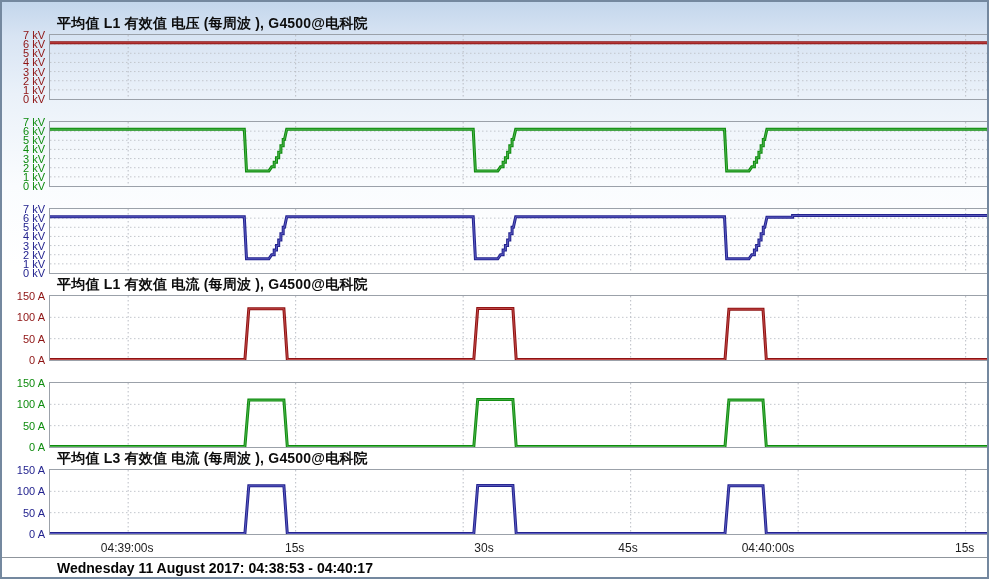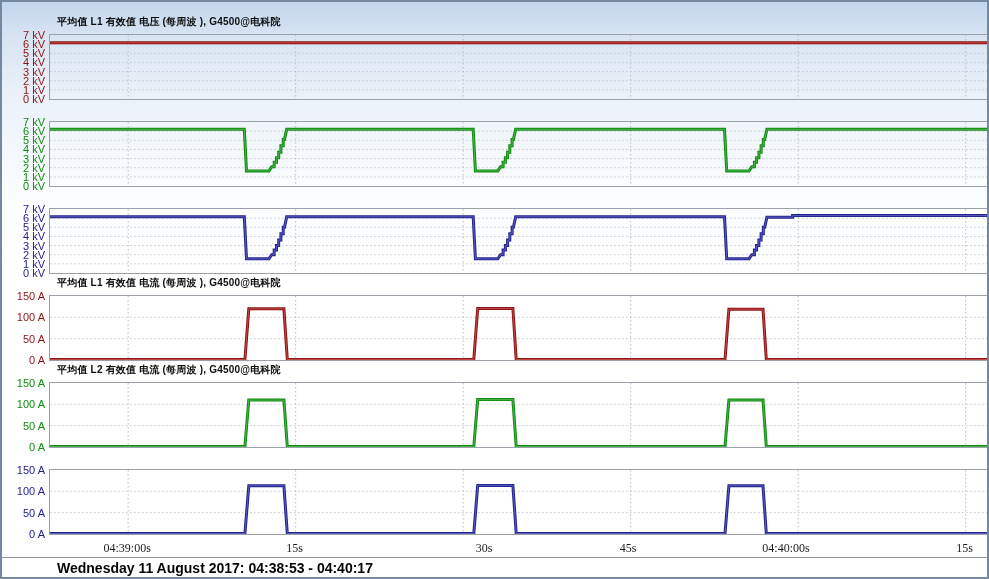--- a/index.html
+++ b/index.html
@@ -4,36 +4,36 @@
 <style>
   html,body{margin:0;padding:0;background:#eef2f7;}
   .window{
     position:relative;width:989px;height:579px;box-sizing:border-box;
     border:2px solid #74889f;overflow:hidden;
     background:linear-gradient(180deg,#c3d6ec 0%,#d8e4f3 6%,#eaf1f9 16%,#fafcfe 32%,#ffffff 46%);
     font-family:"Liberation Sans",sans-serif;
   }
   .chart-row{position:absolute;left:0;width:989px;height:87px;}
   .chart-title{
-    position:absolute;left:55px;top:1px;font-size:10px;font-weight:bold;
+    position:absolute;left:55px;top:1px;font-size:14px;font-weight:bold;
     color:#0d0d0d;white-space:nowrap;letter-spacing:.2px;
   }
   .plot{
     position:absolute;left:47px;top:20px;width:938px;height:64px;
     border:1px solid #9ba1a9;background:transparent;
   }
   .plot svg{display:block;width:938px;height:64px;}
   .ylabel{
     position:absolute;left:0;width:43px;text-align:right;
     font-size:11px;line-height:10px;white-space:nowrap;
   }
   .xaxis{position:absolute;left:0;top:539px;width:989px;height:16px;}
   .xtick-label{
     position:absolute;top:0;width:120px;text-align:center;
-    font-size:12px;color:#1c1c1c;font-family:Liberation Serif, serif;
+    font-size:12px;color:#1c1c1c;font-family:Liberation Sans, sans-serif;
   }
   .statusbar{
     position:absolute;left:0;top:555px;width:989px;height:20px;
     border-top:1px solid #8f959c;background:#ffffff;
   }
   .status-text{
     position:absolute;left:55px;top:2px;font-size:14px;font-weight:bold;color:#050505;
     white-space:nowrap;
   }
 </style>
@@ -154,21 +154,20 @@
             <line x1="580.6666666666667" x2="580.6666666666667" y1="0" y2="64" stroke="#b9bdc4" stroke-width="1" stroke-dasharray="1.5 2.5"></line>
             <line x1="748.1666666666667" x2="748.1666666666667" y1="0" y2="64" stroke="#b9bdc4" stroke-width="1" stroke-dasharray="1.5 2.5"></line>
             <line x1="915.6666666666666" x2="915.6666666666666" y1="0" y2="64" stroke="#b9bdc4" stroke-width="1" stroke-dasharray="1.5 2.5"></line>
             <polyline points="0.0,63.5 194.9,63.5 198.8,12.8 233.9,12.8 237.3,63.5 423.8,63.5 427.7,12.4 462.9,12.4 466.2,63.5 675.0,63.5 678.9,13.2 713.0,13.2 716.3,63.5 938.0,63.5" fill="none" stroke="#8e1313" stroke-width="3" stroke-linejoin="miter"></polyline>
             <polyline points="0.0,63.5 194.9,63.5 198.8,12.8 233.9,12.8 237.3,63.5 423.8,63.5 427.7,12.4 462.9,12.4 466.2,63.5 675.0,63.5 678.9,13.2 713.0,13.2 716.3,63.5 938.0,63.5" fill="none" stroke="#c24848" stroke-width="1" stroke-linejoin="miter"></polyline>
           </svg>
         </div>
   </div>
 
   <div class="chart-row" style="top: 360px;">
-    <div class="chart-title">平均值 L2 有效值 电流 (每周波 ), G4500@电科院</div>
     <div class="ylabels">
           <span class="ylabel" style="top: 16px; color: rgb(15, 140, 15);">150 A</span>
           <span class="ylabel" style="top: 37.3333px; color: rgb(15, 140, 15);">100 A</span>
           <span class="ylabel" style="top: 58.6667px; color: rgb(15, 140, 15);">50 A</span>
           <span class="ylabel" style="top: 80px; color: rgb(15, 140, 15);">0 A</span>
         </div>
     <div class="plot">
           <svg viewBox="0 0 938 64">
             <line x1="0" x2="938" y1="21.333333333333336" y2="21.333333333333336" stroke="#c2c6cc" stroke-width="1" stroke-dasharray="1.5 2.5"></line>
             <line x1="0" x2="938" y1="42.66666666666667" y2="42.66666666666667" stroke="#c2c6cc" stroke-width="1" stroke-dasharray="1.5 2.5"></line>
@@ -178,20 +177,21 @@
             <line x1="580.6666666666667" x2="580.6666666666667" y1="0" y2="64" stroke="#b9bdc4" stroke-width="1" stroke-dasharray="1.5 2.5"></line>
             <line x1="748.1666666666667" x2="748.1666666666667" y1="0" y2="64" stroke="#b9bdc4" stroke-width="1" stroke-dasharray="1.5 2.5"></line>
             <line x1="915.6666666666666" x2="915.6666666666666" y1="0" y2="64" stroke="#b9bdc4" stroke-width="1" stroke-dasharray="1.5 2.5"></line>
             <polyline points="0.0,63.5 194.9,63.5 198.8,17.1 233.9,17.1 237.3,63.5 423.8,63.5 427.7,16.6 462.9,16.6 466.2,63.5 675.0,63.5 678.9,17.1 713.0,17.1 716.3,63.5 938.0,63.5" fill="none" stroke="#0f8c0f" stroke-width="3" stroke-linejoin="miter"></polyline>
             <polyline points="0.0,63.5 194.9,63.5 198.8,17.1 233.9,17.1 237.3,63.5 423.8,63.5 427.7,16.6 462.9,16.6 466.2,63.5 675.0,63.5 678.9,17.1 713.0,17.1 716.3,63.5 938.0,63.5" fill="none" stroke="#4ab24a" stroke-width="1" stroke-linejoin="miter"></polyline>
           </svg>
         </div>
   </div>
 
   <div class="chart-row" style="top: 447px;">
+    <div class="chart-title">平均值 L3 有效值 电流 (每周波 ), G4500@电科院</div>
     <div class="ylabels">
           <span class="ylabel" style="top: 16px; color: rgb(35, 35, 143);">150 A</span>
           <span class="ylabel" style="top: 37.3333px; color: rgb(35, 35, 143);">100 A</span>
           <span class="ylabel" style="top: 58.6667px; color: rgb(35, 35, 143);">50 A</span>
           <span class="ylabel" style="top: 80px; color: rgb(35, 35, 143);">0 A</span>
         </div>
     <div class="plot">
           <svg viewBox="0 0 938 64">
             <line x1="0" x2="938" y1="21.333333333333336" y2="21.333333333333336" stroke="#c2c6cc" stroke-width="1" stroke-dasharray="1.5 2.5"></line>
             <line x1="0" x2="938" y1="42.66666666666667" y2="42.66666666666667" stroke="#c2c6cc" stroke-width="1" stroke-dasharray="1.5 2.5"></line>
@@ -205,19 +205,19 @@
             <polyline points="0.0,63.5 194.9,63.5 198.8,15.8 233.9,15.8 237.3,63.5 423.8,63.5 427.7,15.4 462.9,15.4 466.2,63.5 675.0,63.5 678.9,15.8 713.0,15.8 716.3,63.5 938.0,63.5" fill="none" stroke="#5b5bbf" stroke-width="1" stroke-linejoin="miter"></polyline>
           </svg>
         </div>
   </div>
 </div>
   <div class="xaxis" id="xaxis">
       <span class="xtick-label" style="left: 65.1667px;">04:39:00s</span>
       <span class="xtick-label" style="left: 232.667px;">15s</span>
       <span class="xtick-label" style="left: 422px;">30s</span>
       <span class="xtick-label" style="left: 566px;">45s</span>
-      <span class="xtick-label" style="left: 724px;">04:40:00s</span>
+      <span class="xtick-label" style="left: 706px;">04:40:00s</span>
       <span class="xtick-label" style="left: 902.667px;">15s</span>
     </div>
   <div class="statusbar">
     <div class="status-text">Wednesday 11 August 2017: 04:38:53 - 04:40:17</div>
   </div>
 </div>
 
 </body></html>

